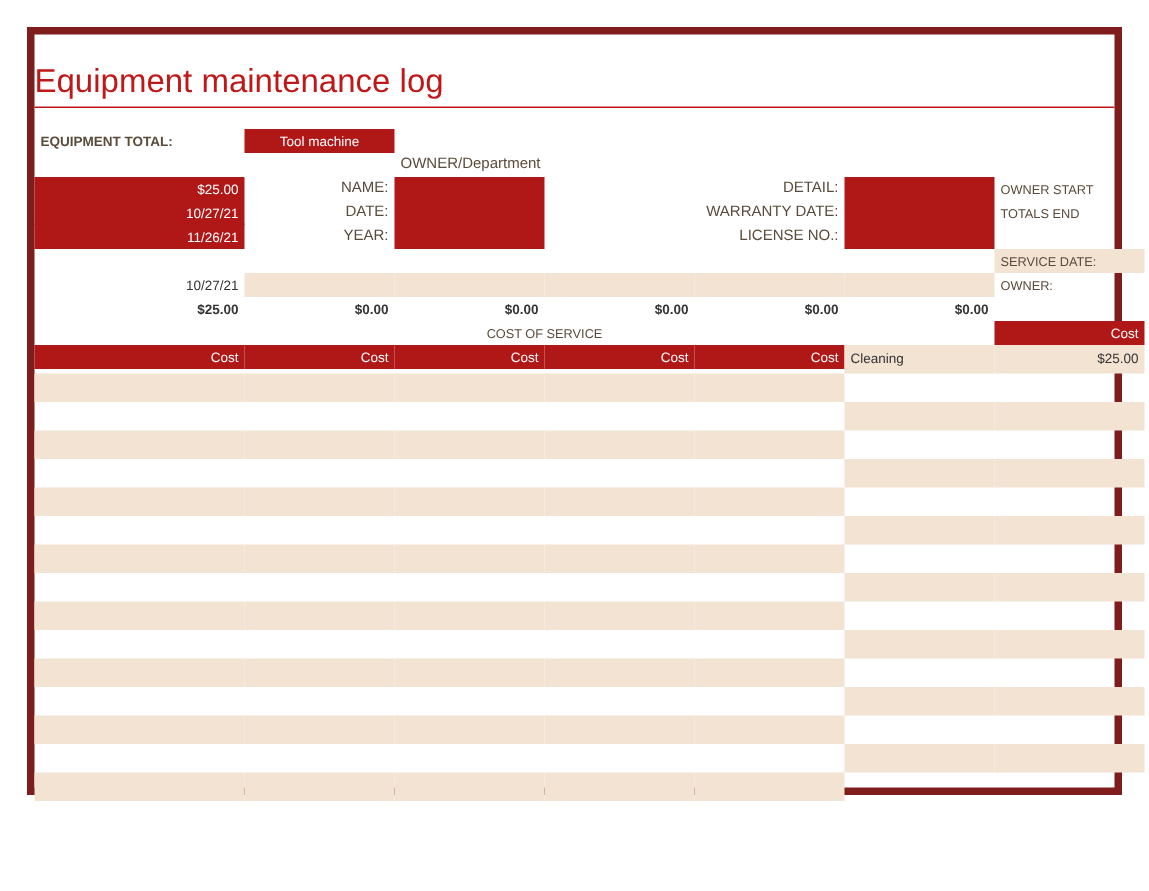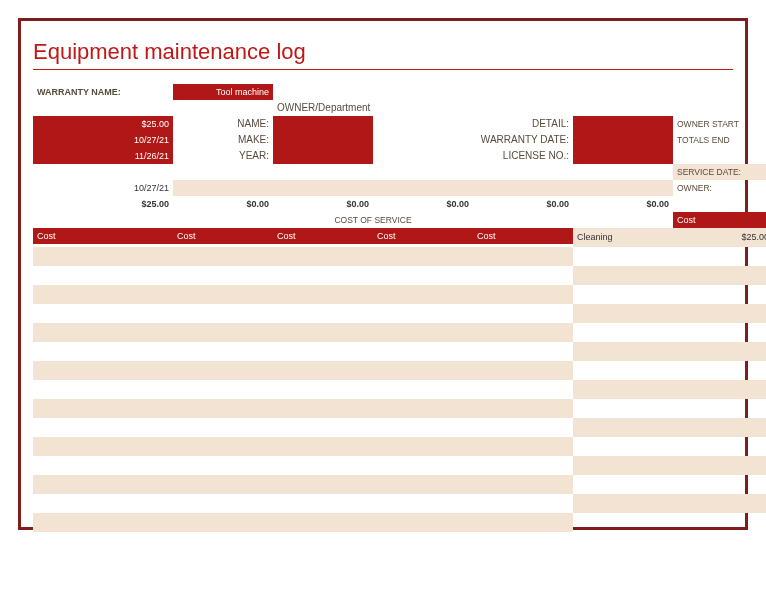--- a/index.html
+++ b/index.html
@@ -2,24 +2,24 @@
 <html><head>
 <meta charset="utf-8">
 <style>
   * { box-sizing: border-box; margin: 0; padding: 0; }
   body {
     font-family: Arial, sans-serif;
     background: #fff;
     padding: 18px;
   }
   .sheet {
-    border: 3px solid #7f1d1d;
+    border: 5px solid #7f1d1d;
     width: 730px;
     height: 512px;
-    padding: 18px 12px;
+    padding: 18px 0;
     position: relative;
   }
   .title {
     color: #c01818;
     font-size: 22px;
     font-weight: 400;
     padding-bottom: 4px;
     border-bottom: 1px solid #c01818;
     margin-bottom: 14px;
   }
@@ -33,39 +33,39 @@
     height: 16px;
     line-height: 16px;
     padding: 0 4px;
     white-space: nowrap;
     overflow: hidden;
   }
   .lbl-b { font-weight: bold; color: #5a4a3a; font-size: 9px; }
   .lbl   { color: #5a4a3a; font-size: 8.5px; }
   .lbl-r { text-align: right; color: #5a4a3a; font-size: 10px; }
   .red-cell { background: #b01818; color: #fff; text-align: right; font-size: 9px; }
-  .red-cell.left { text-align: right; }
+  .red-cell.left { text-align: center; }
   .red-header { background: #b01818; color: #fff; font-size: 9px; height: 16px; line-height: 16px; padding: 0 4px; }
-  .red-header.right { text-align: left; }
+  .red-header.right { text-align: right; }
   .uline { border-bottom: 1px solid #b01818; }
   .peach { background: #f3e3d3; }
   .num-b { text-align: right; font-weight: bold; font-size: 9px; }
   .num   { text-align: right; font-size: 9px; }
   .center-small { text-align: center; font-size: 8.5px; color: #5a4a3a; }
   .detail-lbl { background:#b01818; color:#fff; font-size:9px; height:16px; line-height:16px; padding:0 4px; }
 </style>
 </head>
 <body>
 
 <div class="sheet">
   <div class="title">Equipment maintenance log</div>
 
   <div class="grid">
 
-    <div class="cell lbl-b">WARRANTY NAME:</div>
+    <div class="cell lbl-b">EQUIPMENT TOTAL:</div>
     <div class="cell red-cell left">Tool machine</div>
     <div class="cell"></div>
     <div class="cell"></div>
     <div class="cell"></div>
     <div class="cell"></div>
     <div class="cell"></div>
 
     <div class="cell"></div>
     <div class="cell"></div>
     <div class="cell lbl-r">OWNER/Department</div>
@@ -76,21 +76,21 @@
 
     <div class="cell red-cell">$25.00</div>
     <div class="cell lbl-r">NAME:</div>
     <div class="cell red-cell"></div>
     <div class="cell"></div>
     <div class="cell lbl-r">DETAIL:</div>
     <div class="cell red-cell"></div>
 
     <div class="cell lbl">OWNER START</div>
     <div class="cell red-cell uline">10/27/21</div>
-    <div class="cell lbl-r">MAKE:</div>
+    <div class="cell lbl-r">DATE:</div>
     <div class="cell red-cell"></div>
     <div class="cell"></div>
     <div class="cell lbl-r">WARRANTY DATE:</div>
     <div class="cell red-cell"></div>
 
     <div class="cell lbl">TOTALS END</div>
     <div class="cell red-cell">11/26/21</div>
     <div class="cell lbl-r">YEAR:</div>
     <div class="cell red-cell"></div>
     <div class="cell"></div>

